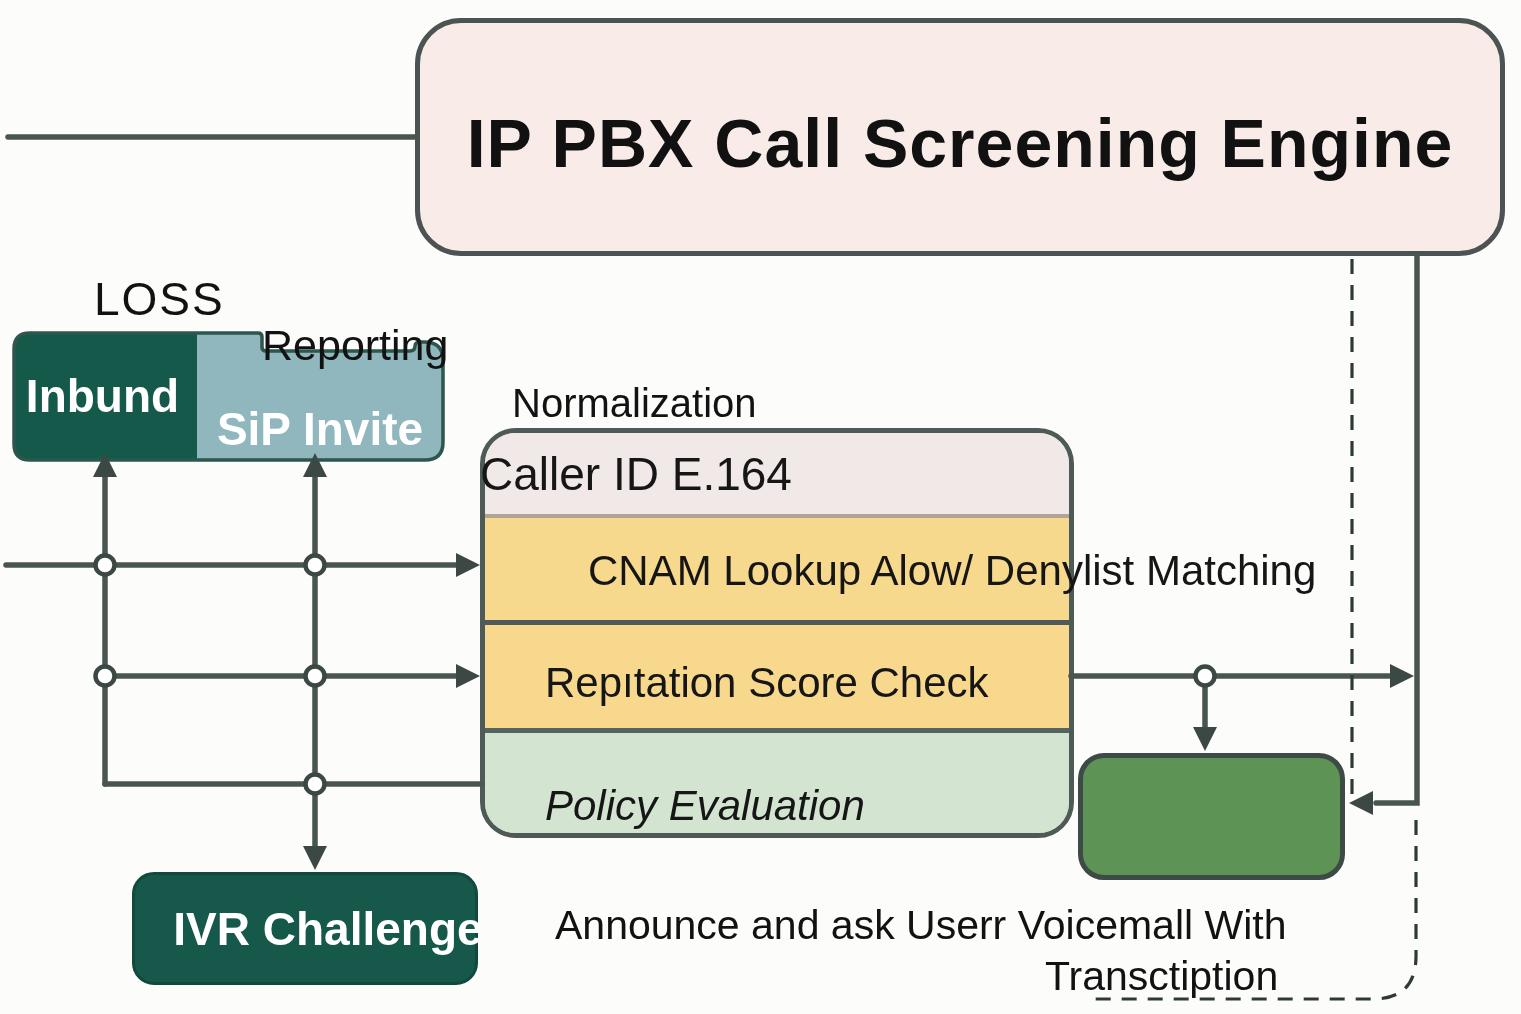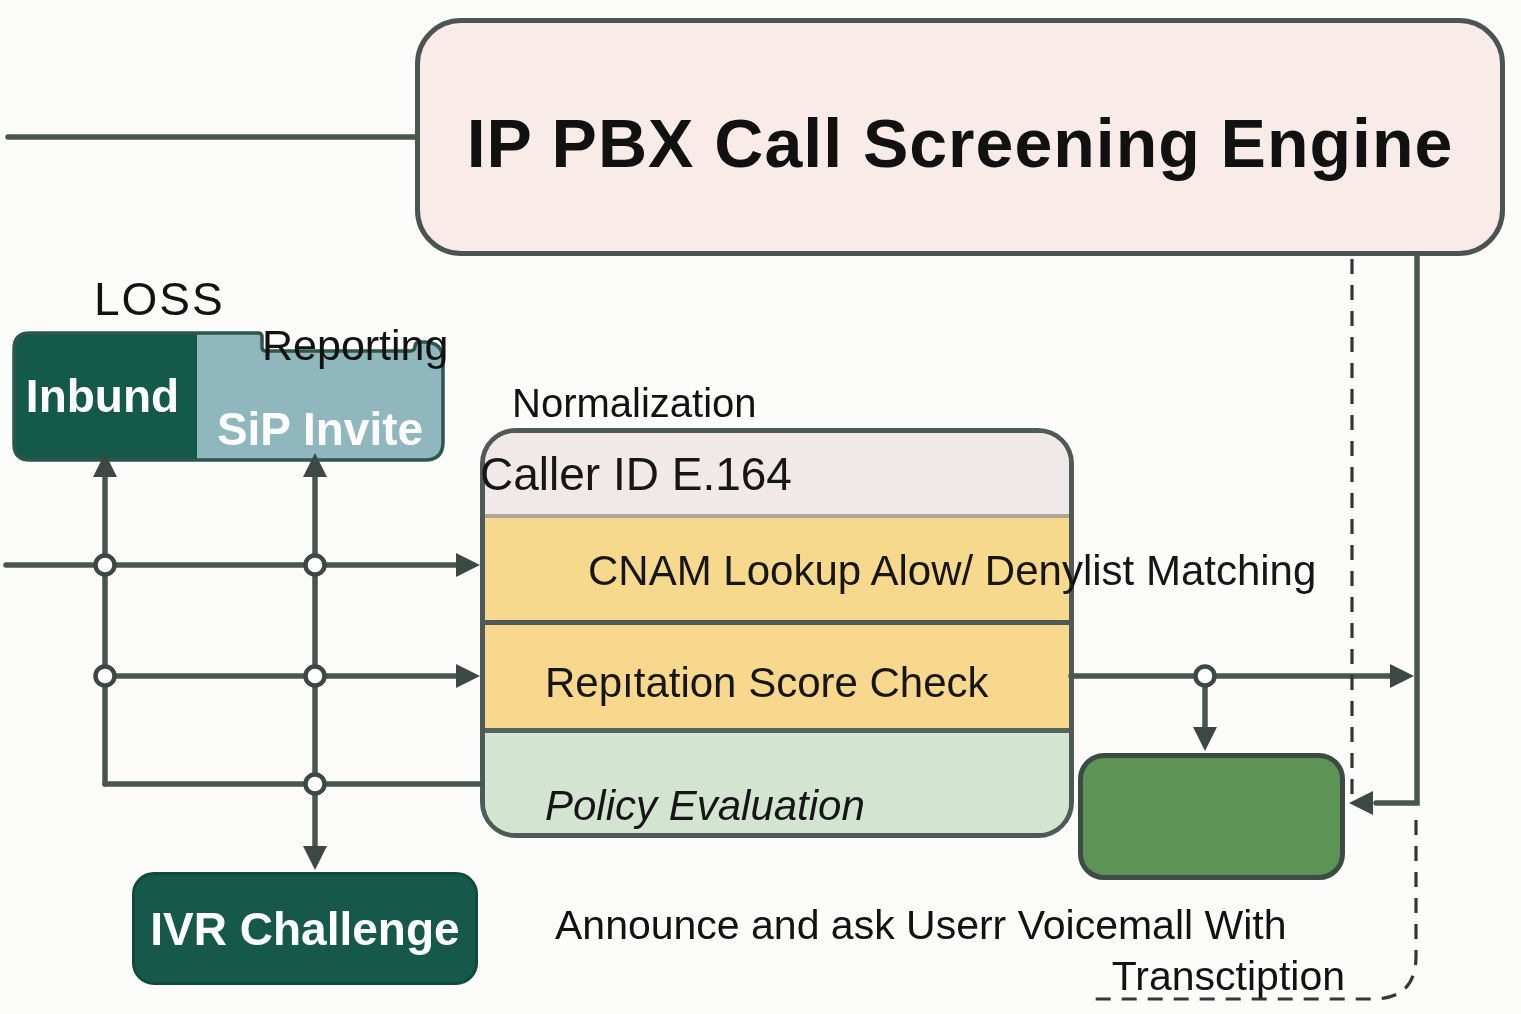--- a/index.html
+++ b/index.html
@@ -43,27 +43,27 @@
   
   .block-box{
     left:1078px;top:753px;width:267px;height:127px;
     background:#5d9455;border:5px solid #3e4a46;border-radius:26px;
   }
   .block-label{left:1078px;top:794px;width:267px;text-align:center;font-size:44px;font-weight:700;color:#fff;}
   .ivr-box{
     left:132px;top:872px;width:346px;height:113px;
     background:#16594a;border:3px solid #11493d;border-radius:22px;
   }
-  .ivr-label{left:132px;top:902px;width:346px;text-align:center;font-size:46px;font-weight:700;color:#fff;}
+  .ivr-label{left:132px;top:902px;width:346px;text-align:center;font-size:46px;font-weight:700;color:#fff;padding-left:23px;}
   
   .inbound-left-label{left:14px;top:369px;width:177px;text-align:center;font-size:46px;font-weight:700;color:#fff;}
   .inbound-right-label{left:197px;top:370px;width:246px;text-align:center;font-size:46px;font-weight:700;color:#fff;margin-top:32px;}
   
   .announce-1{left:555px;top:902px;width:800px;text-align:left;font-size:41px;font-weight:500;}
-  .announce-2{left:1045px;top:953px;width:300px;text-align:right;font-size:41px;font-weight:500;}
+  .announce-2{left:1045px;top:953px;width:300px;font-size:41px;font-weight:500;}
   svg.layer{position:absolute;left:0;top:0;}
 </style>
 </head>
 <body>
 
 <div class="stage">
 
   <div class="box title-box"></div>
 
   <div class="box engine-box">

